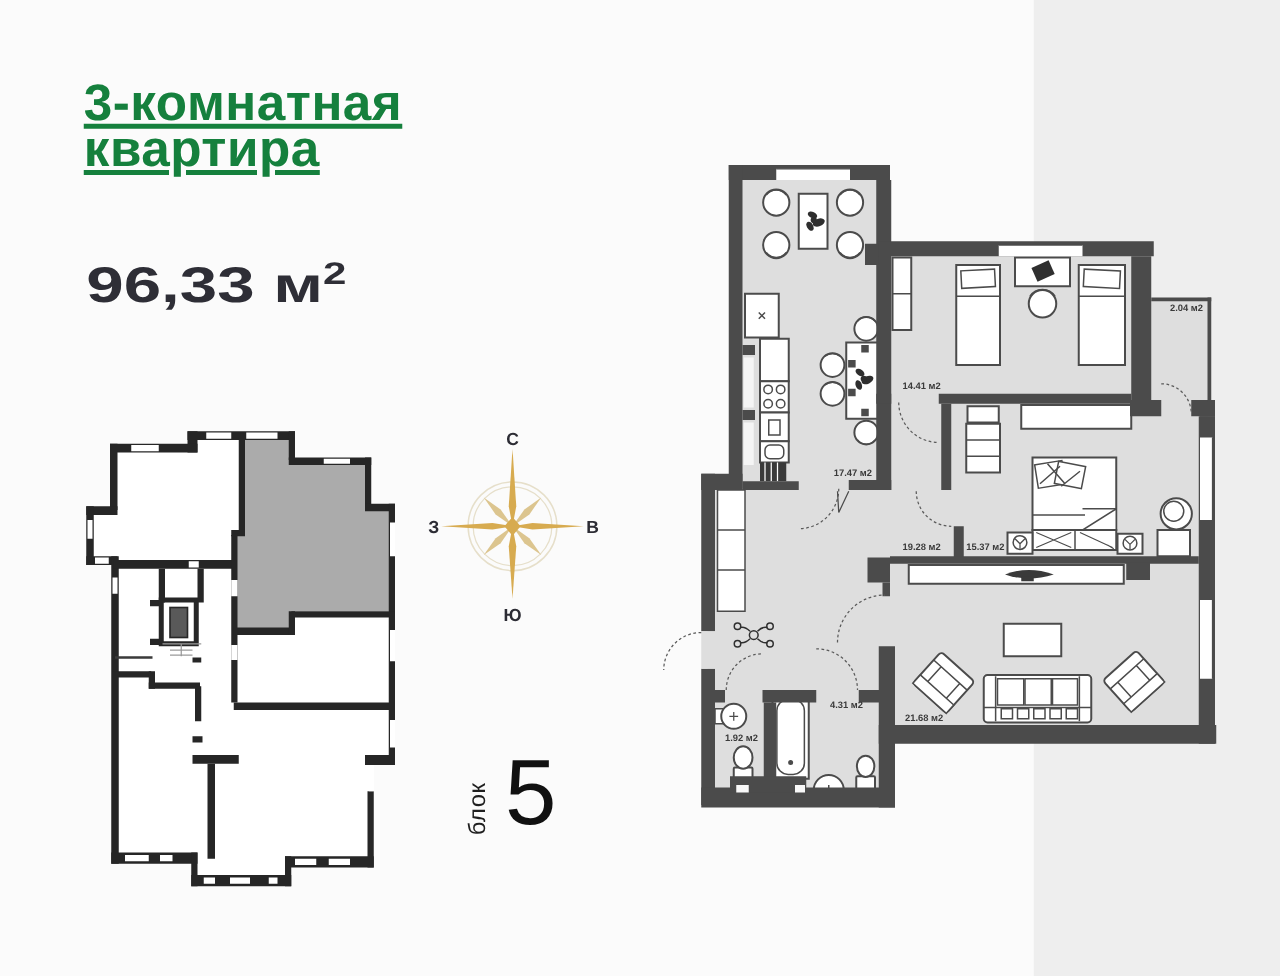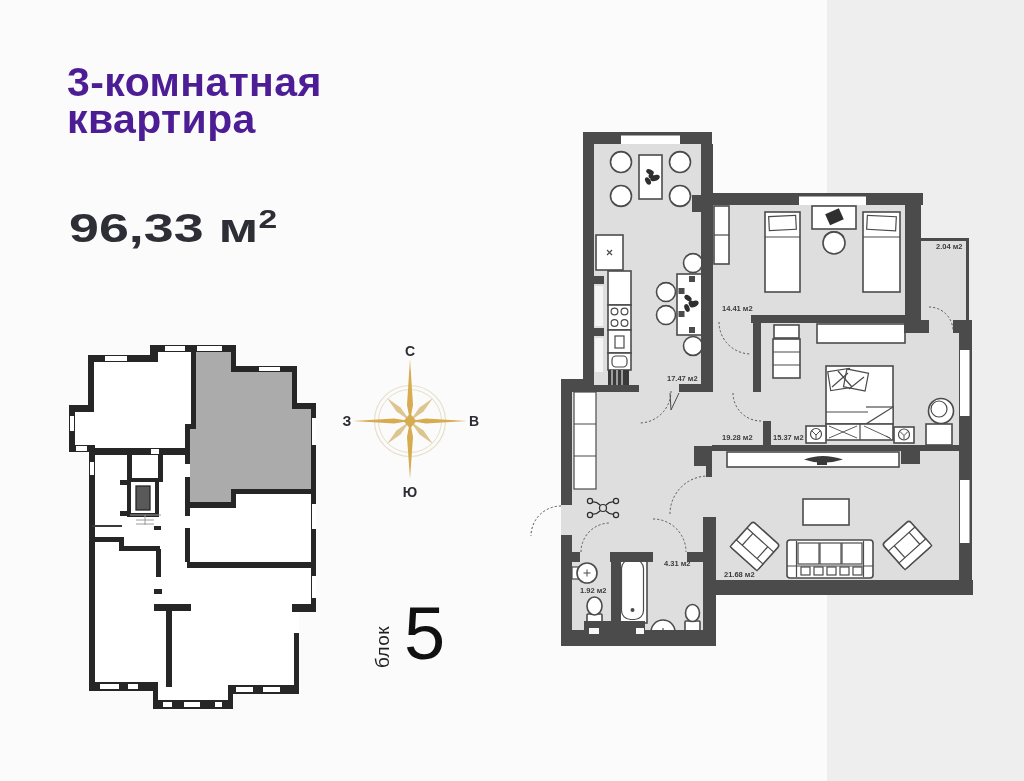--- a/index.html
+++ b/index.html
@@ -1,20 +1,20 @@
 <!DOCTYPE html>
 <html><head>
 <meta charset="utf-8">
 <style>
   html,body{margin:0;padding:0;}
   body{width:1024px;height:781px;background:#fbfbfb;position:relative;overflow:hidden;
        font-family:"Liberation Sans", sans-serif;}
   .band{position:absolute;left:827px;top:0;width:197px;height:781px;background:#eeeeee;}
-  .h1{position:absolute;left:67px;top:64px;font-size:41px;font-weight:700;color:#4c1d95;
-      line-height:37px;letter-spacing:0.4px;}
+  .h1{position:absolute;left:67px;top:64px;font-size:41px;font-weight:700;color:#15803d;
+      line-height:37px;letter-spacing:0.4px;text-decoration:underline;}
   .area{position:absolute;left:69px;top:205px;font-size:40px;font-weight:700;color:#2e2e36;
       transform:scaleX(1.345);transform-origin:0 0;}
   .area sup{font-size:25px;letter-spacing:0;}
   .blok{position:absolute;left:376px;top:608px;width:80px;height:80px;}
   .blok .b1{position:absolute;left:-14px;top:28px;transform:rotate(-90deg);font-size:19px;
       color:#1f1f1f;letter-spacing:0.5px;font-weight:400;}
   .blok .b5{position:absolute;left:28px;top:-17px;font-size:74px;font-weight:400;color:#111;}
   svg{position:absolute;left:0;top:0;}
 </style>
 </head>

